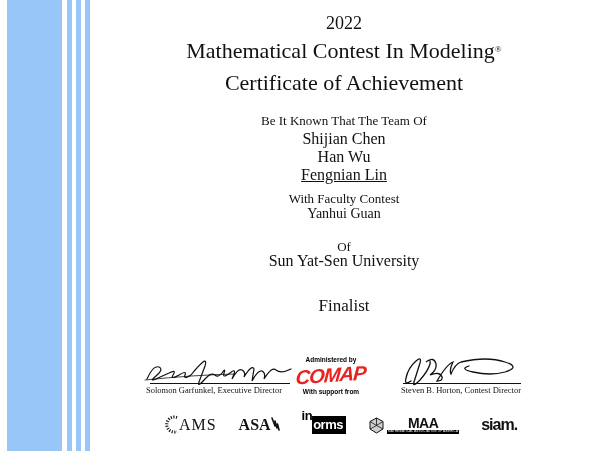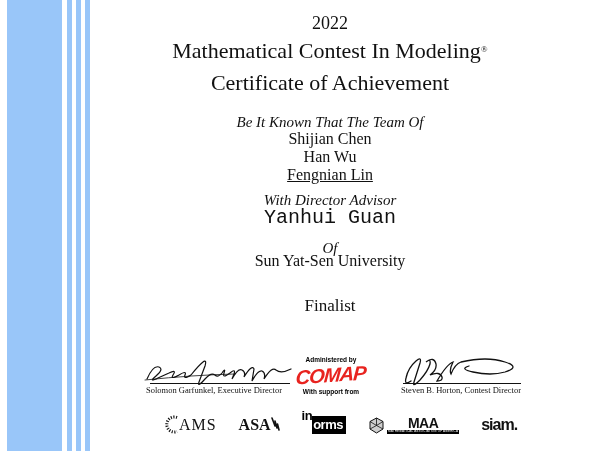--- a/index.html
+++ b/index.html
@@ -8,33 +8,33 @@
     font-family:"Liberation Serif","DejaVu Serif",serif;color:#111;
     overflow:hidden;
   }
   
   .stripe{position:absolute;top:0;height:451px;background:#99C6F9;}
   .stripe-wide{left:7px;width:55px;}
   .stripe-t1{left:67px;width:5px;}
   .stripe-t2{left:76px;width:5px;}
   .stripe-t3{left:85px;width:5px;}
   
-  .content{position:absolute;left:88px;width:484px;top:0;height:372px;}
+  .content{position:absolute;left:102px;width:484px;top:0;height:372px;}
   .line{position:absolute;left:0;right:0;text-align:center;line-height:1.15;white-space:nowrap;}
   .year{top:13px;font-size:18px;}
   .title{top:38px;font-size:22px;}
   .title sup{font-size:9px;vertical-align:6px;}
   .subtitle{top:70px;font-size:22px;}
-  .small{font-size:15px;font-style:italic;}
+  .small{font-size:13px;}
   .known{top:114px;}
   .name1{top:130px;font-size:16px;}
   .name2{top:148px;font-size:16px;}
   .name3{top:166px;font-size:16px;text-decoration:underline;}
   .advlabel{top:192px;}
-  .advisor{top:206px;font-size:20px;font-family:Liberation Mono, monospace;}
+  .advisor{top:206px;font-size:14px;}
   .oflabel{top:240px;}
   .institution{top:252px;font-size:16px;}
   .deslabel{top:282px;}
   .designation{top:296px;font-size:17px;}
   
   .sigline{position:absolute;top:383px;border-top:1px solid #111;}
   .sigline-left{left:150px;width:140px;}
   .sigline-right{left:403px;width:118px;}
   .sig-svg{position:absolute;}
   .sig-left{left:143px;top:359px;}
@@ -80,21 +80,21 @@
 <div class="content">
   <div class="line year">2022</div>
   <div class="line title"><span>Mathematical Contest In Modeling</span><sup>®</sup></div>
   <div class="line subtitle">Certificate of Achievement</div>
 
   <div class="line small known">Be It Known That The Team Of</div>
   <div class="line name1">Shijian Chen</div>
   <div class="line name2">Han Wu</div>
   <div class="line name3">Fengnian Lin</div>
 
-  <div class="line small advlabel">With Director Advisor</div>
+  <div class="line small advlabel">With Faculty Contest</div>
   <div class="line advisor">Yanhui Guan</div>
 
   <div class="line small oflabel">Of</div>
   <div class="line institution">Sun Yat-Sen University</div>
 
   <div class="line designation">Finalist</div>
 </div>
 
 <svg class="sig-svg sig-left" width="152" height="27" viewBox="0 0 152 27">
   <path d="M4 20 Q10 6 16 8 Q21 10 13 17 Q5 24 15 19 L26 14 Q34 10 30 16 Q27 21 36 16 Q44 11 42 16 Q40 21 48 16 Q56 6 60 3 Q64 0 62 7 L56 23 Q54 29 62 20 Q68 13 72 16 Q75 19 79 14 Q83 8 81 14 Q79 20 87 14 Q93 9 91 15 L89 20 Q95 9 99 11 Q103 13 101 18 Q109 5 111 10 L109 22 Q115 11 119 12 Q123 14 121 20 Q129 7 133 11 Q138 15 148 10" fill="none" stroke="#111" stroke-width="1.2" stroke-linecap="round"></path>

